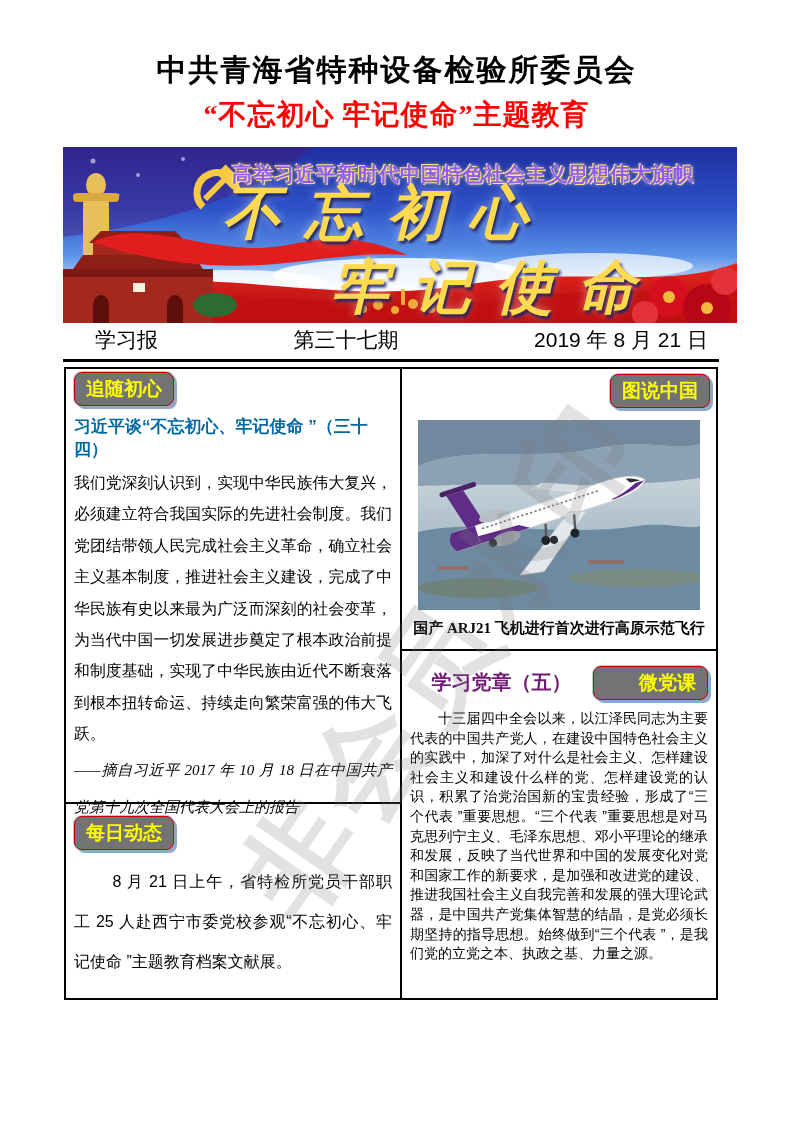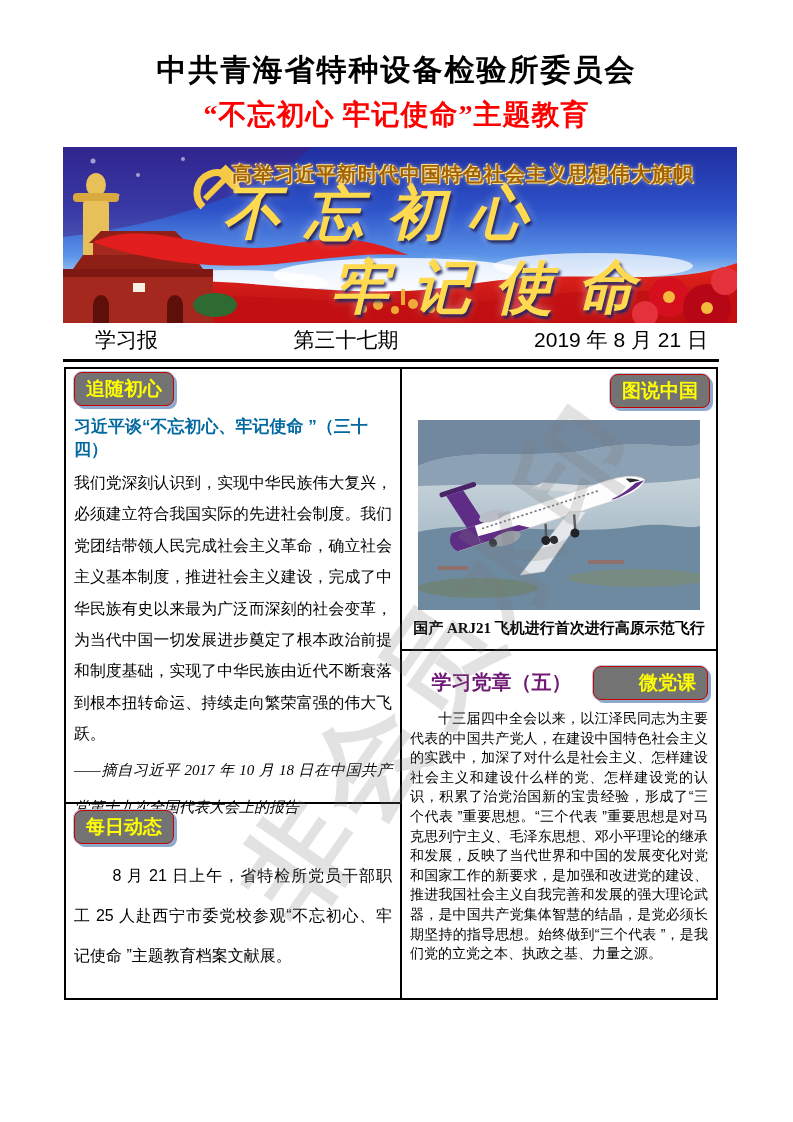--- a/index.html
+++ b/index.html
@@ -12,21 +12,21 @@
              font-size:30px;font-weight:bold;letter-spacing:2px;}
   .theme-title{position:absolute;left:0;top:96px;width:793px;text-align:center;
                font-family:"Liberation Serif","DejaVu Serif",serif;
                font-size:28px;font-weight:bold;color:#fe0000;letter-spacing:1px;}
 
   
   .banner{position:absolute;left:63px;top:147px;width:674px;height:176px;overflow:hidden;}
   .banner svg.banner-bg{position:absolute;left:0;top:0;width:100%;height:100%;}
   .banner-slogan{position:absolute;left:150px;top:14px;width:500px;text-align:center;
                  font-family:"Liberation Serif","DejaVu Serif",serif;
-                 font-size:20px;font-weight:bold;color:#a16207;letter-spacing:1px;
+                 font-size:20px;font-weight:bold;color:#8b5cf6;letter-spacing:1px;
                  text-shadow:1px 1px 0 #ffe08a,-1px -1px 0 #ffe08a,0 0 4px rgba(255,240,180,.9);}
   .cal{position:absolute;font-family:"Liberation Serif","DejaVu Serif",serif;font-weight:bold;
        font-style:italic;color:#ffd94e;white-space:nowrap;
        text-shadow:2px 3px 3px rgba(25,30,95,.9),0 0 10px rgba(255,255,255,.5);}
   .cal1{left:160px;top:28px;font-size:58px;letter-spacing:24px;}
   .cal2{left:268px;top:90px;font-size:58px;letter-spacing:24px;margin-top:12px;}
 
   
   .masthead{position:absolute;left:65px;top:326px;width:653px;display:flex;
             justify-content:space-between;align-items:baseline;
@@ -34,21 +34,21 @@
   .masthead-rule{position:absolute;left:63px;top:359px;width:656px;height:3px;background:#000;}
 
   
   .grid{position:absolute;left:64px;top:367px;width:654px;height:633px;
         border:2px solid #000;box-sizing:border-box;display:flex;}
   .col-left{width:336px;border-right:2px solid #000;box-sizing:border-box;
             display:flex;flex-direction:column;}
   .col-right{flex:1;display:flex;flex-direction:column;}
   .cell{box-sizing:border-box;}
   .cell-a{height:435px;border-bottom:2px solid #000;padding:3px 8px;}
-  .cell-b{flex:1;padding:6px 8px;}
+  .cell-b{flex:1;padding:12px 8px;}
   .cell-c{height:282px;border-bottom:2px solid #000;padding:3px 5px;}
   .cell-d{flex:1;padding:2px 8px 0;}
 
   
   .badge{display:inline-block;background:#737373;color:#ffff00;font-weight:bold;
          font-size:19px;line-height:1;padding:6px 11px 7px;border-radius:8px;
          border:1px solid #c40000;
          box-shadow:3px 3px 0 0 #8ea9cc,0 0 0 1px #b9c9e2;}
 
   

